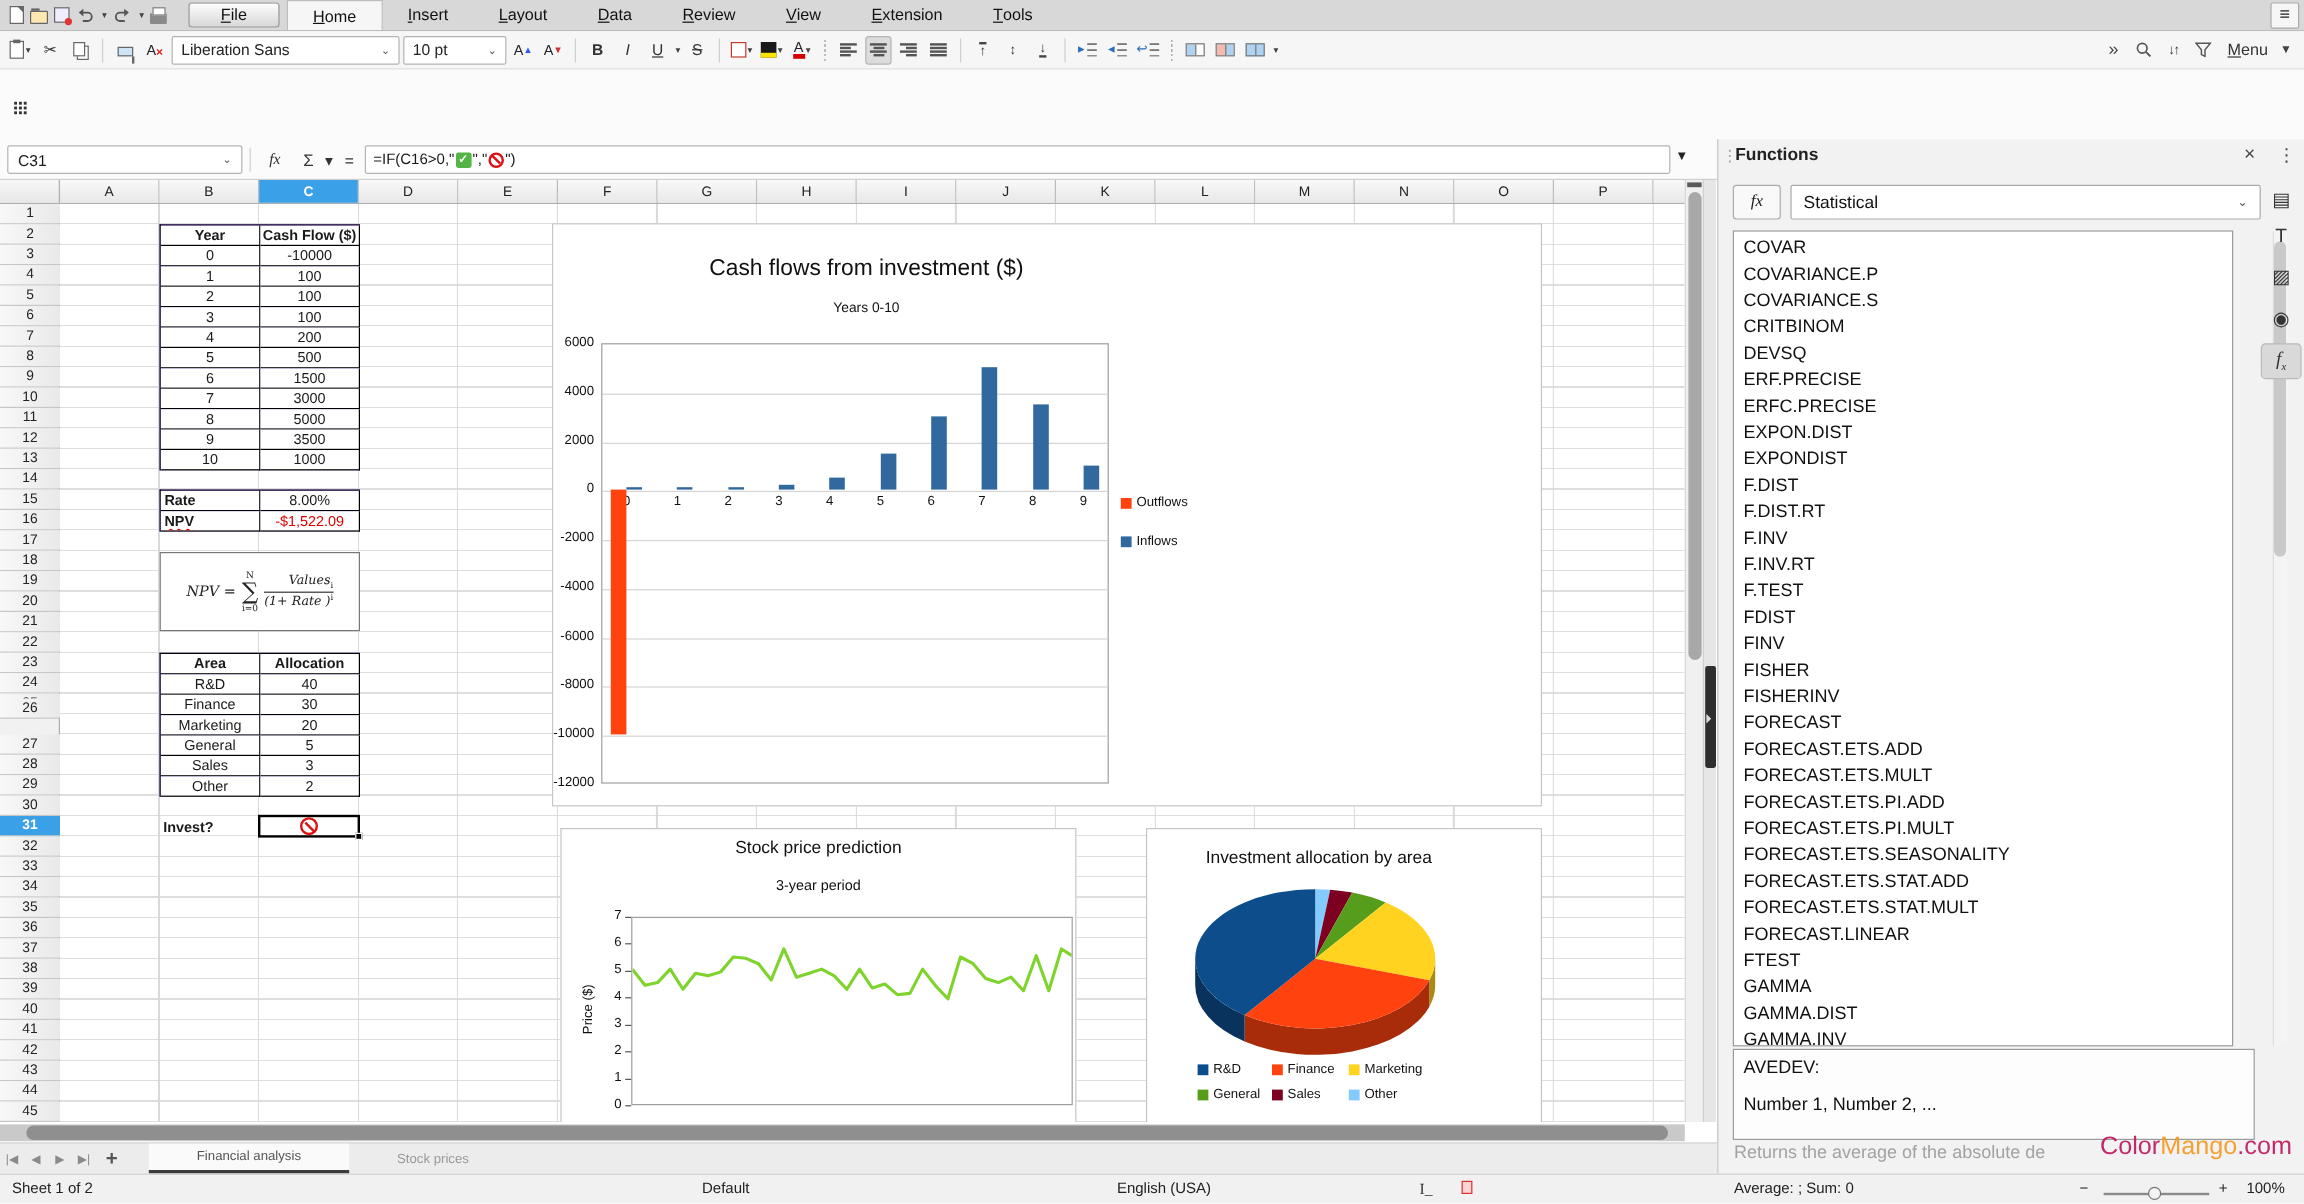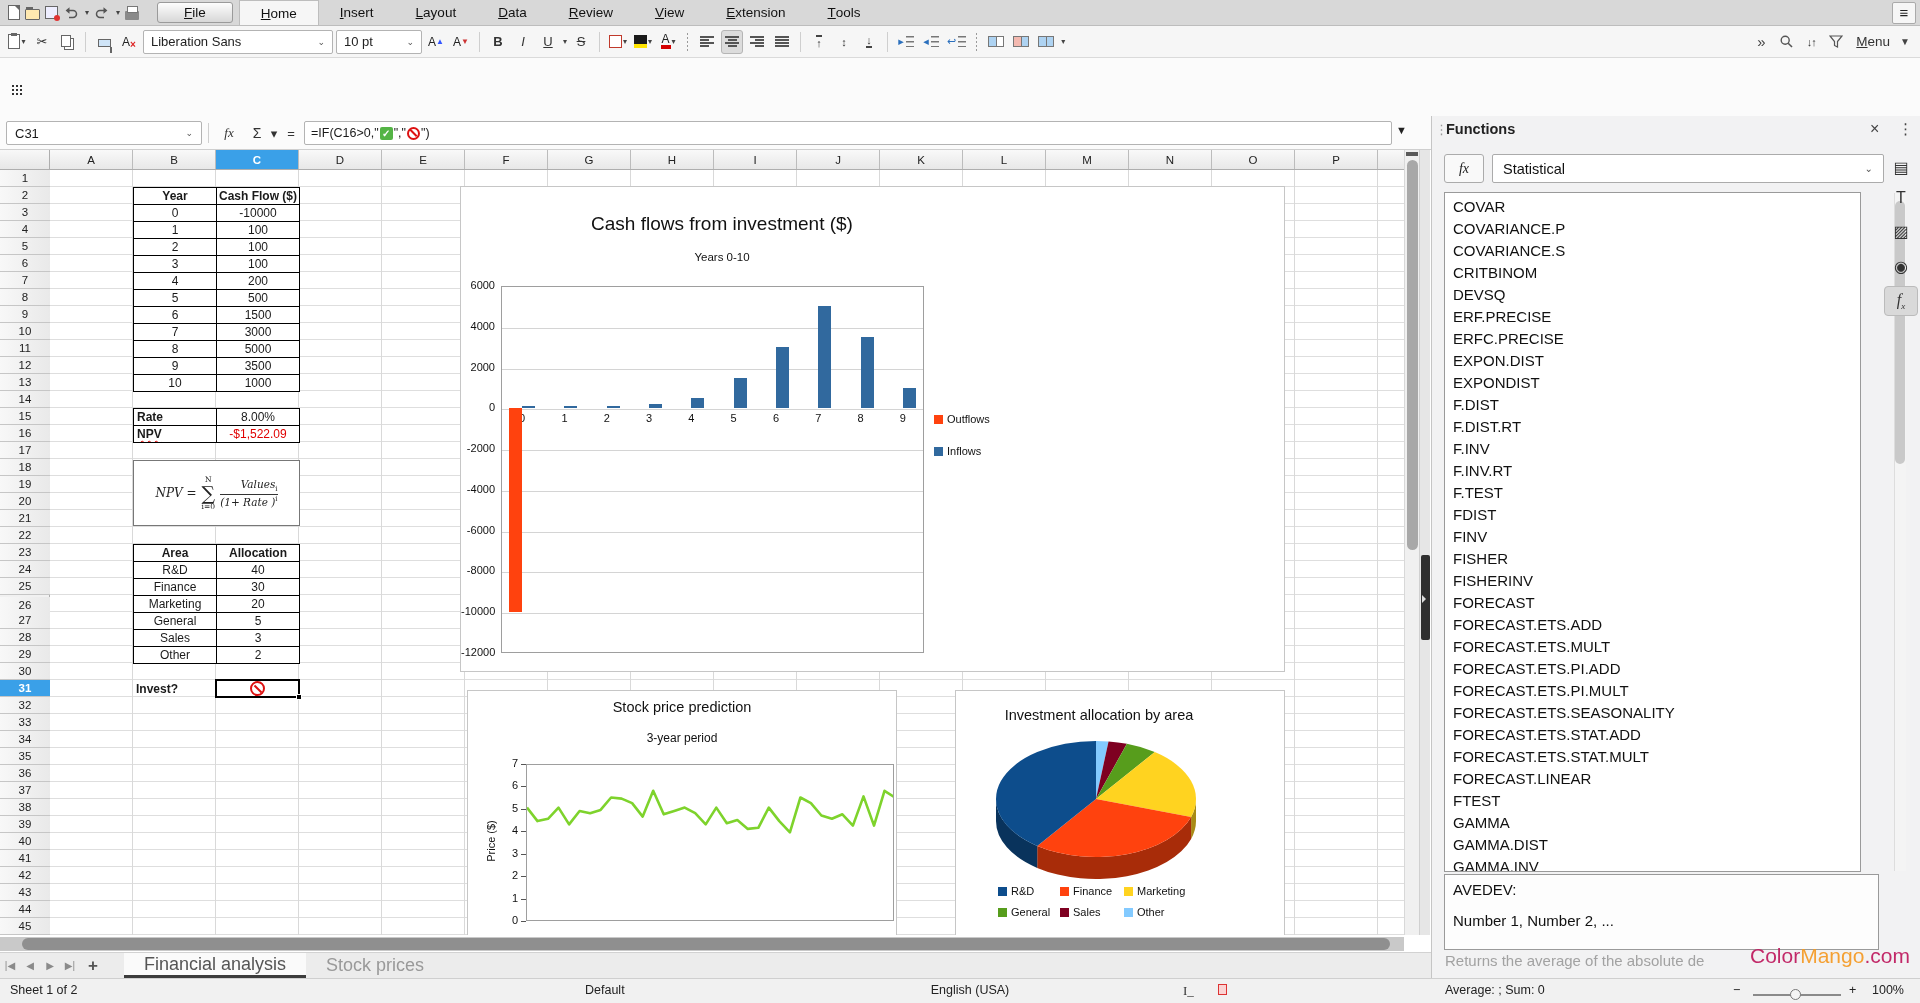--- a/index.html
+++ b/index.html
@@ -166,21 +166,21 @@
   .wmark{position:absolute;left:318px;top:828px;font-size:21px;opacity:.92;white-space:nowrap}
   .wmark .g{color:#be185d}.wmark .o{color:#f59a23}
   .dicon{position:absolute;left:452px;width:34px;height:30px;display:flex;align-items:center;justify-content:center;font-size:16px;color:#333}
   .dicon.fx{font-style:italic;font-family:"Liberation Serif",serif;background:#d9d9d9;border-radius:4px;border:1px solid #bbb}
   
   #hscroll{position:absolute;left:0;top:937px;width:1404px;height:14px;background:#c9c9c9}
   #hscroll .thumb{position:absolute;left:22px;top:1px;width:1368px;height:12px;background:#8f8f8f;border-radius:6px}
   #tabbar{position:absolute;left:0;top:952px;width:1431px;height:26px;background:#ececec;border-top:1px solid #d2d2d2;display:flex;align-items:stretch}
   .navbtn{width:20px;display:flex;align-items:center;justify-content:center;color:#8a8a8a;font-size:10px}
   .addtab{width:26px;display:flex;align-items:center;justify-content:center;color:#555;font-size:17px;font-weight:bold}
-  .stab{padding:0 20px;display:flex;align-items:center;font-size:18px;color:#999}
+  .stab{padding:0 40px;display:flex;align-items:center;font-size:11px;color:#999}
   .stab.active{background:#fafafa;color:#555;border-bottom:3px solid #3c3c3c}
   #statusbar{position:absolute;left:0;bottom:0;right:0;height:25px;background:#f1f1f1;border-top:1px solid #cfcfcf;font-size:12.5px;color:#222}
   .sbit{position:absolute;top:4px}
   .ibeam{font-family:"Liberation Serif",serif;font-size:13px;color:#333}
   .modif{display:inline-block;width:9px;height:11px;border:1px solid #d33;background:#fbd3d3;position:relative;top:1px}
   .zoomtrack{position:absolute;left:1753px;top:15px;width:88px;height:2px;background:#8a8a8a}
   .zoomknob{position:absolute;left:1790px;top:10px;width:11px;height:11px;border:1px solid #777;border-radius:50%;background:#f4f4f4}
 </style>
 </head>
 <body>
@@ -391,21 +391,21 @@
       <div class="rh" style="top: 255px;">16</div>
       <div class="rh" style="top: 272px;">17</div>
       <div class="rh" style="top: 289px;">18</div>
       <div class="rh" style="top: 306px;">19</div>
       <div class="rh" style="top: 323px;">20</div>
       <div class="rh" style="top: 340px;">21</div>
       <div class="rh" style="top: 357px;">22</div>
       <div class="rh" style="top: 374px;">23</div>
       <div class="rh" style="top: 391px;">24</div>
       <div class="rh" style="top: 408px;">25</div>
-      <div class="rh" style="top: 427px;">26</div>
+      <div class="rh" style="top: 412px;">26</div>
       <div class="rh" style="top: 442px;">27</div>
       <div class="rh" style="top: 459px;">28</div>
       <div class="rh" style="top: 476px;">29</div>
       <div class="rh" style="top: 493px;">30</div>
       <div class="rh sel" style="top: 510px;">31</div>
       <div class="rh" style="top: 527px;">32</div>
       <div class="rh" style="top: 544px;">33</div>
       <div class="rh" style="top: 561px;">34</div>
       <div class="rh" style="top: 578px;">35</div>
       <div class="rh" style="top: 595px;">36</div>

